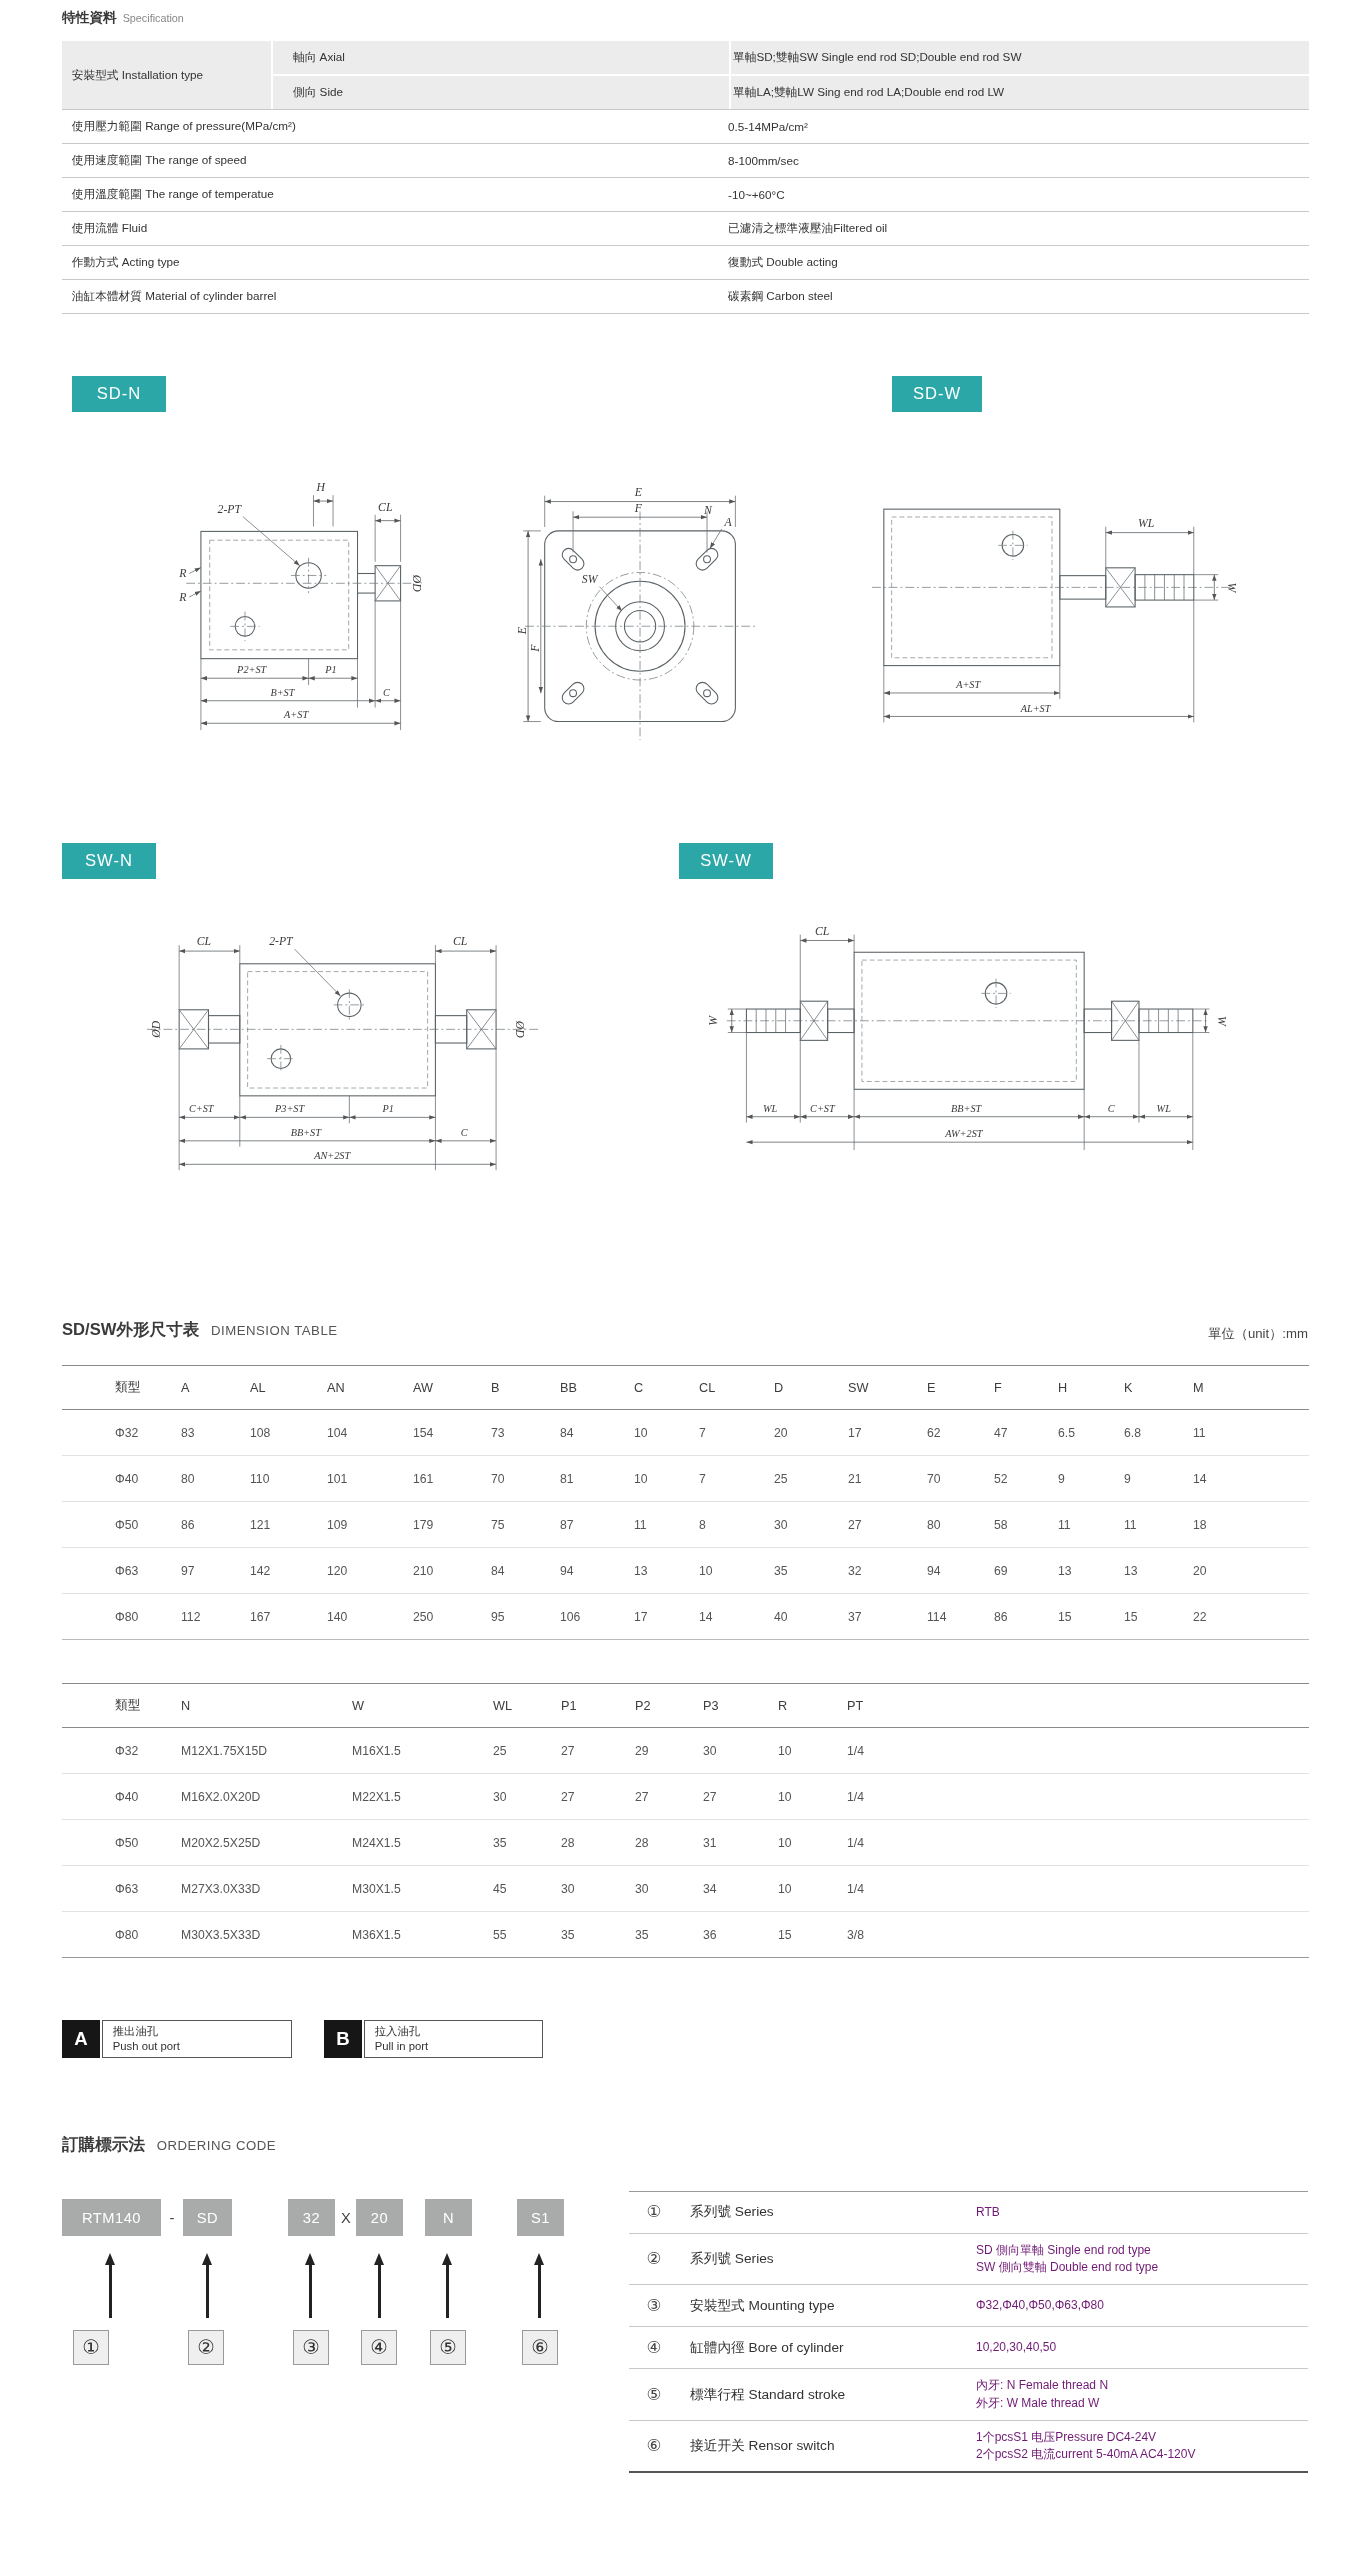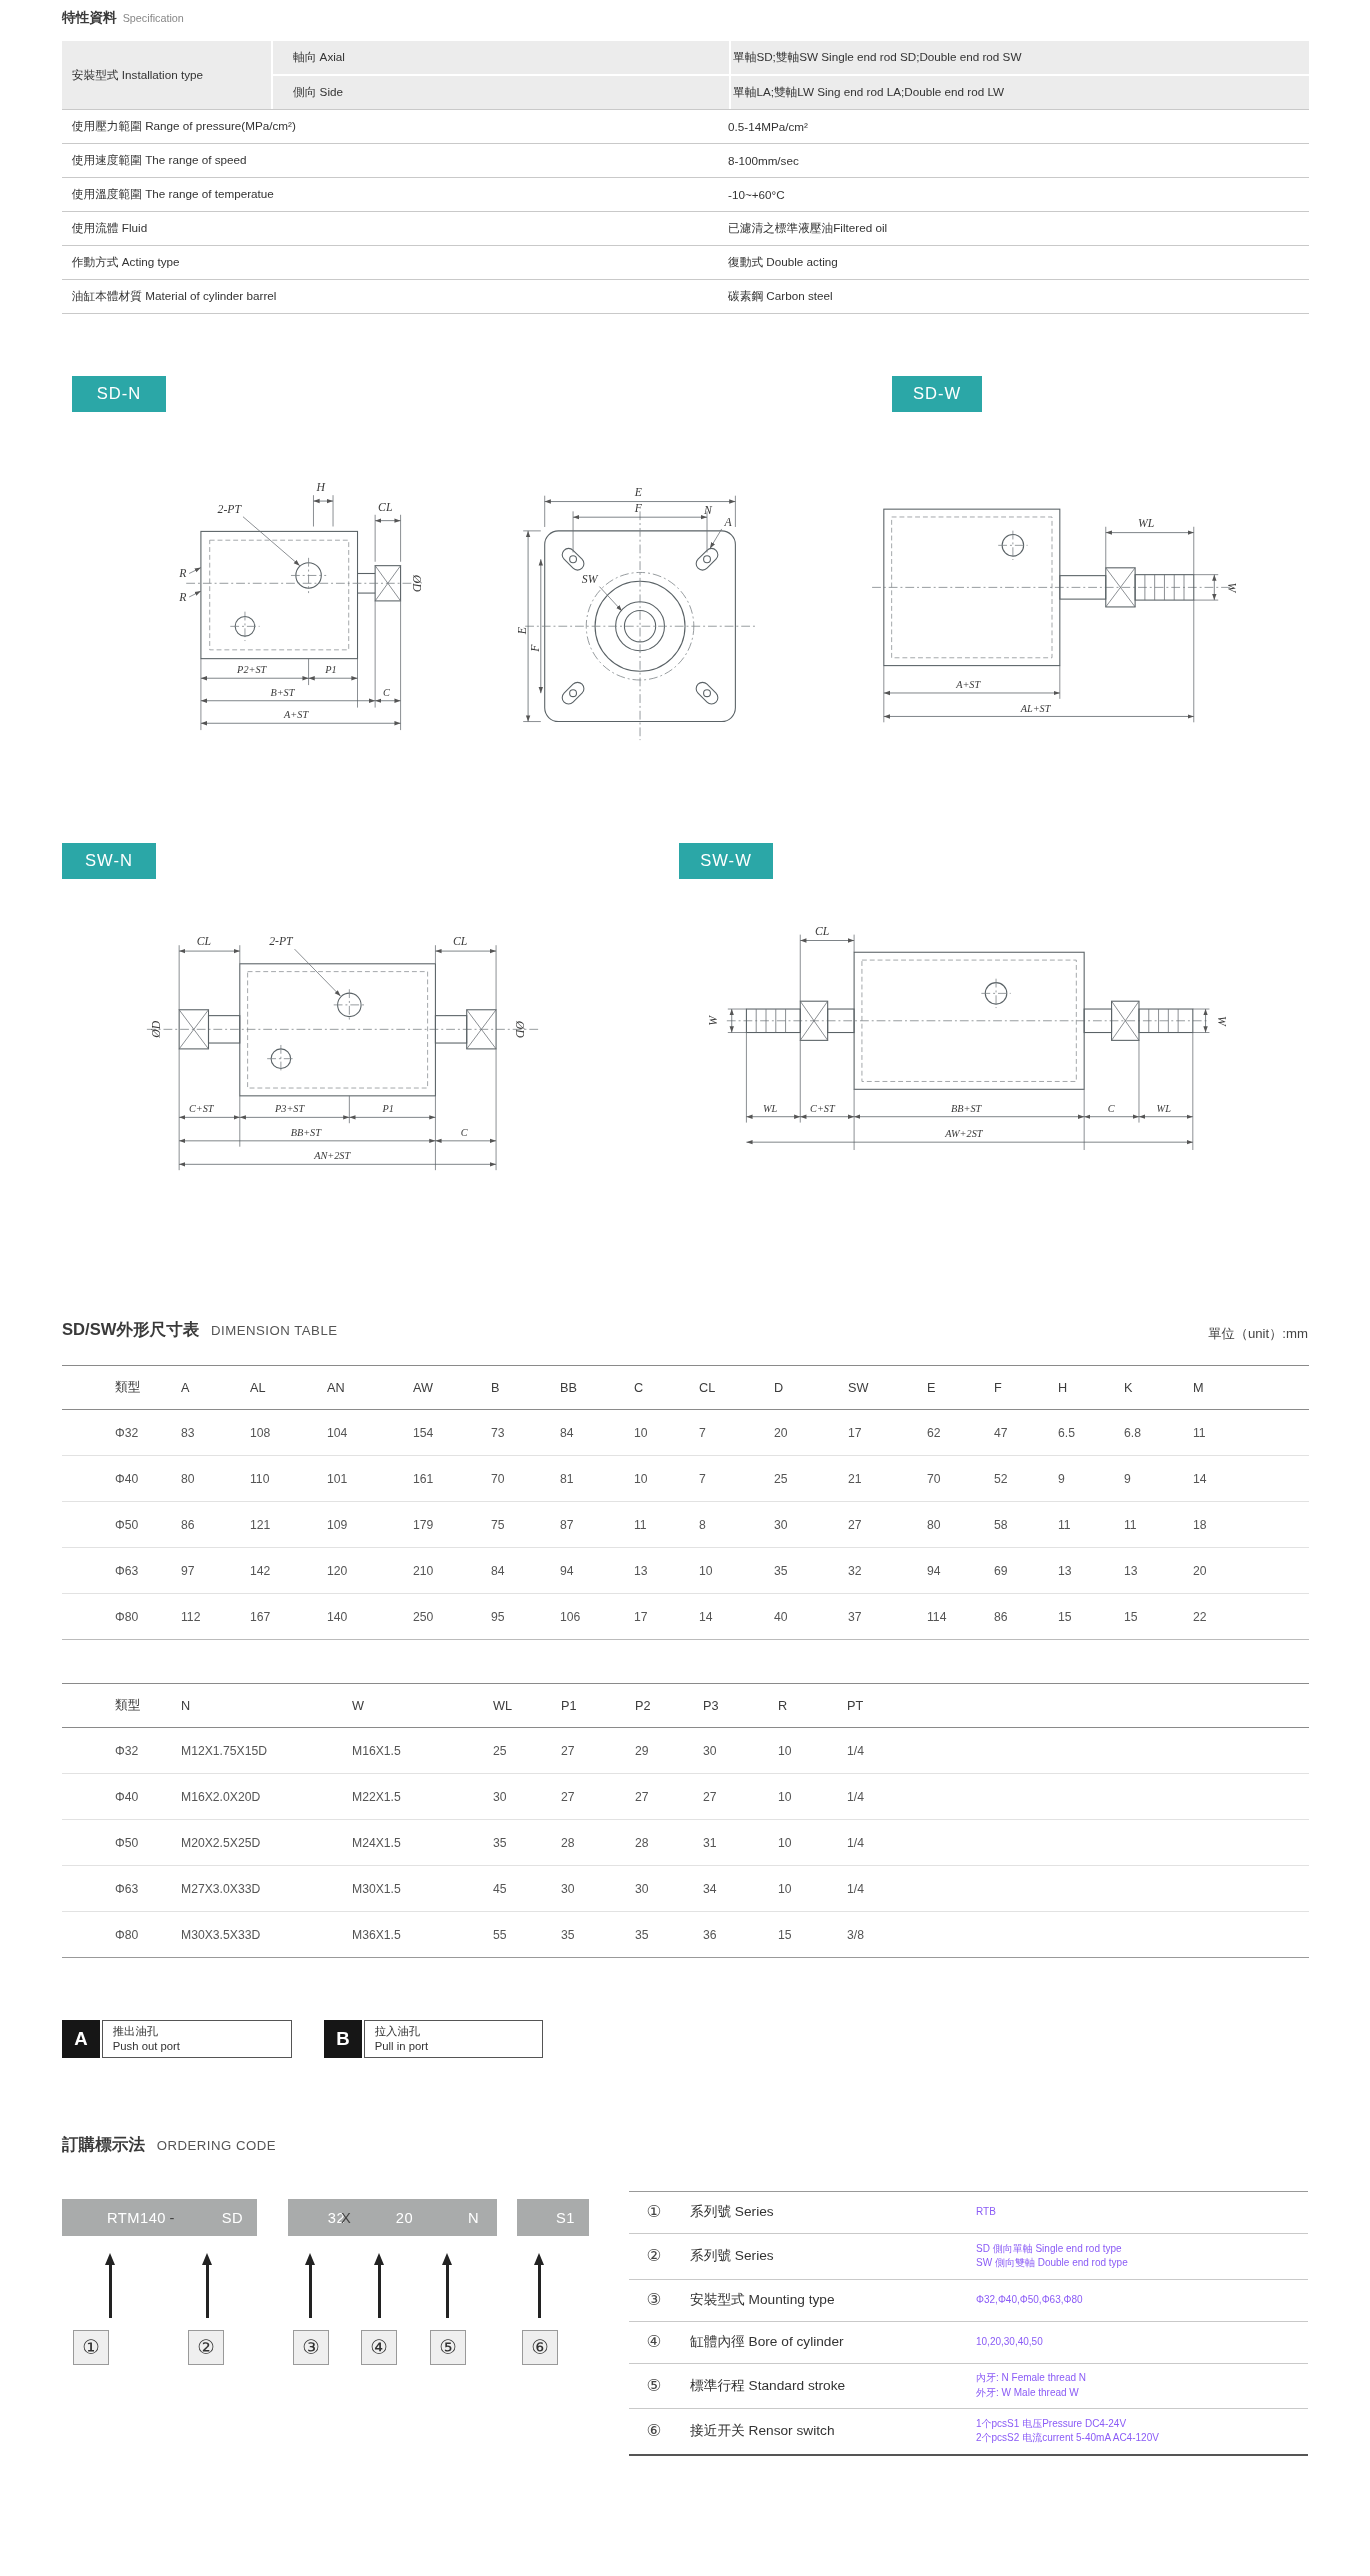--- a/index.html
+++ b/index.html
@@ -62,21 +62,21 @@
         display:flex;align-items:center;justify-content:center;font-size:18.6px;font-weight:bold;}
   #port-a-key{left:62px;} #port-b-key{left:324px;}
   .pbox{position:absolute;top:2020px;height:38px;border:1px solid #555;box-sizing:border-box;
         display:flex;flex-direction:column;justify-content:center;padding-left:9.8px;font-size:11.3px;line-height:1.3;color:#333;}
   #port-a-box{left:102px;width:190px;} #port-b-box{left:364px;width:179px;}
 
   
   #ordering-title{top:2134px;}
   #code-row{position:absolute;left:0;top:0;}
   .cbox{position:absolute;top:2199px;height:37px;background:#a9abab;color:#fff;
-        display:flex;align-items:center;justify-content:center;font-size:14.7px;letter-spacing:0.5px;padding-left:25px;}
+        display:flex;align-items:center;justify-content:center;font-size:14.7px;letter-spacing:0.5px;}
   .csep{position:absolute;top:2199px;height:37px;display:flex;align-items:center;justify-content:center;
         color:#444;font-size:14.7px;}
   #code-series{left:62px;width:99px;} #code-dash{left:164px;width:15.7px;}
   #code-type{left:183px;width:49px;}   #code-bore{left:288px;width:47px;}
   #code-x{left:337px;width:17.6px;}      #code-stroke{left:356px;width:47px;}
   #code-thread{left:425px;width:47px;} #code-switch{left:517px;width:47px;}
 
   .oarrow{position:absolute;top:2253px;width:13.7px;height:65px;}
   .oarrow::before{content:"";position:absolute;left:1px;top:0;border-left:5.9px solid transparent;
                   border-right:5.9px solid transparent;border-bottom:12.7px solid #222;}
@@ -86,21 +86,21 @@
   .nbox{position:absolute;top:2330px;width:36px;height:35px;border:1px solid #9a9a9a;background:#efefef;
         box-sizing:border-box;display:flex;align-items:center;justify-content:center;font-size:19.6px;color:#333;}
   #num-1{left:73px;} #num-2{left:188px;} #num-3{left:293px;} #num-4{left:361px;} #num-5{left:430px;} #num-6{left:522px;}
 
   #ordering-legend{position:absolute;left:629px;top:2191px;width:679px;border-top:1px solid #999;}
   .leg-row{display:grid;grid-template-columns:61px 286px 1fr;align-items:center;
            border-bottom:1px solid #c9c9c9;padding:7.8px 0;min-height:25.4px;}
   .leg-row:last-child{border-bottom:2px solid #555;}
   .leg-num{font-size:16.6px;color:#444;padding-left:17.6px;}
   .leg-label{font-size:13.7px;color:#333;}
-  .leg-val{font-size:10px;color:#8b5cf6;line-height:1.45;}
+  .leg-val{font-size:12px;color:#701a75;line-height:1.45;}
 </style>
 </head>
 <body>
 
 <div class="page">
 
   <svg width="0" height="0" style="position:absolute">
     <defs>
       <marker id="arr" viewBox="0 0 10 8" markerWidth="9" markerHeight="7" refX="9" refY="4" orient="auto-start-reverse">
         <path d="M0,0.8 L9,4 L0,7.2 Z" fill="#555"></path>

